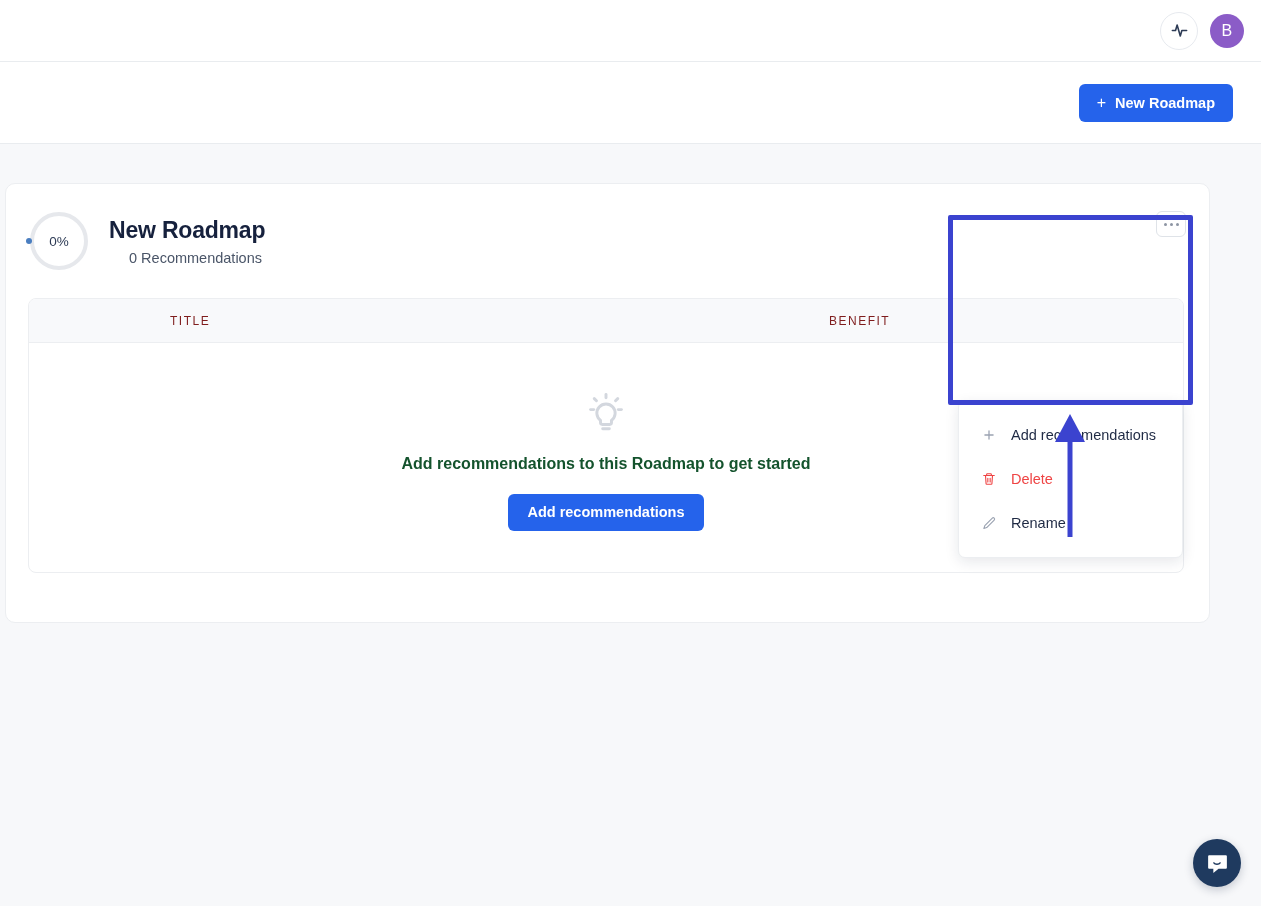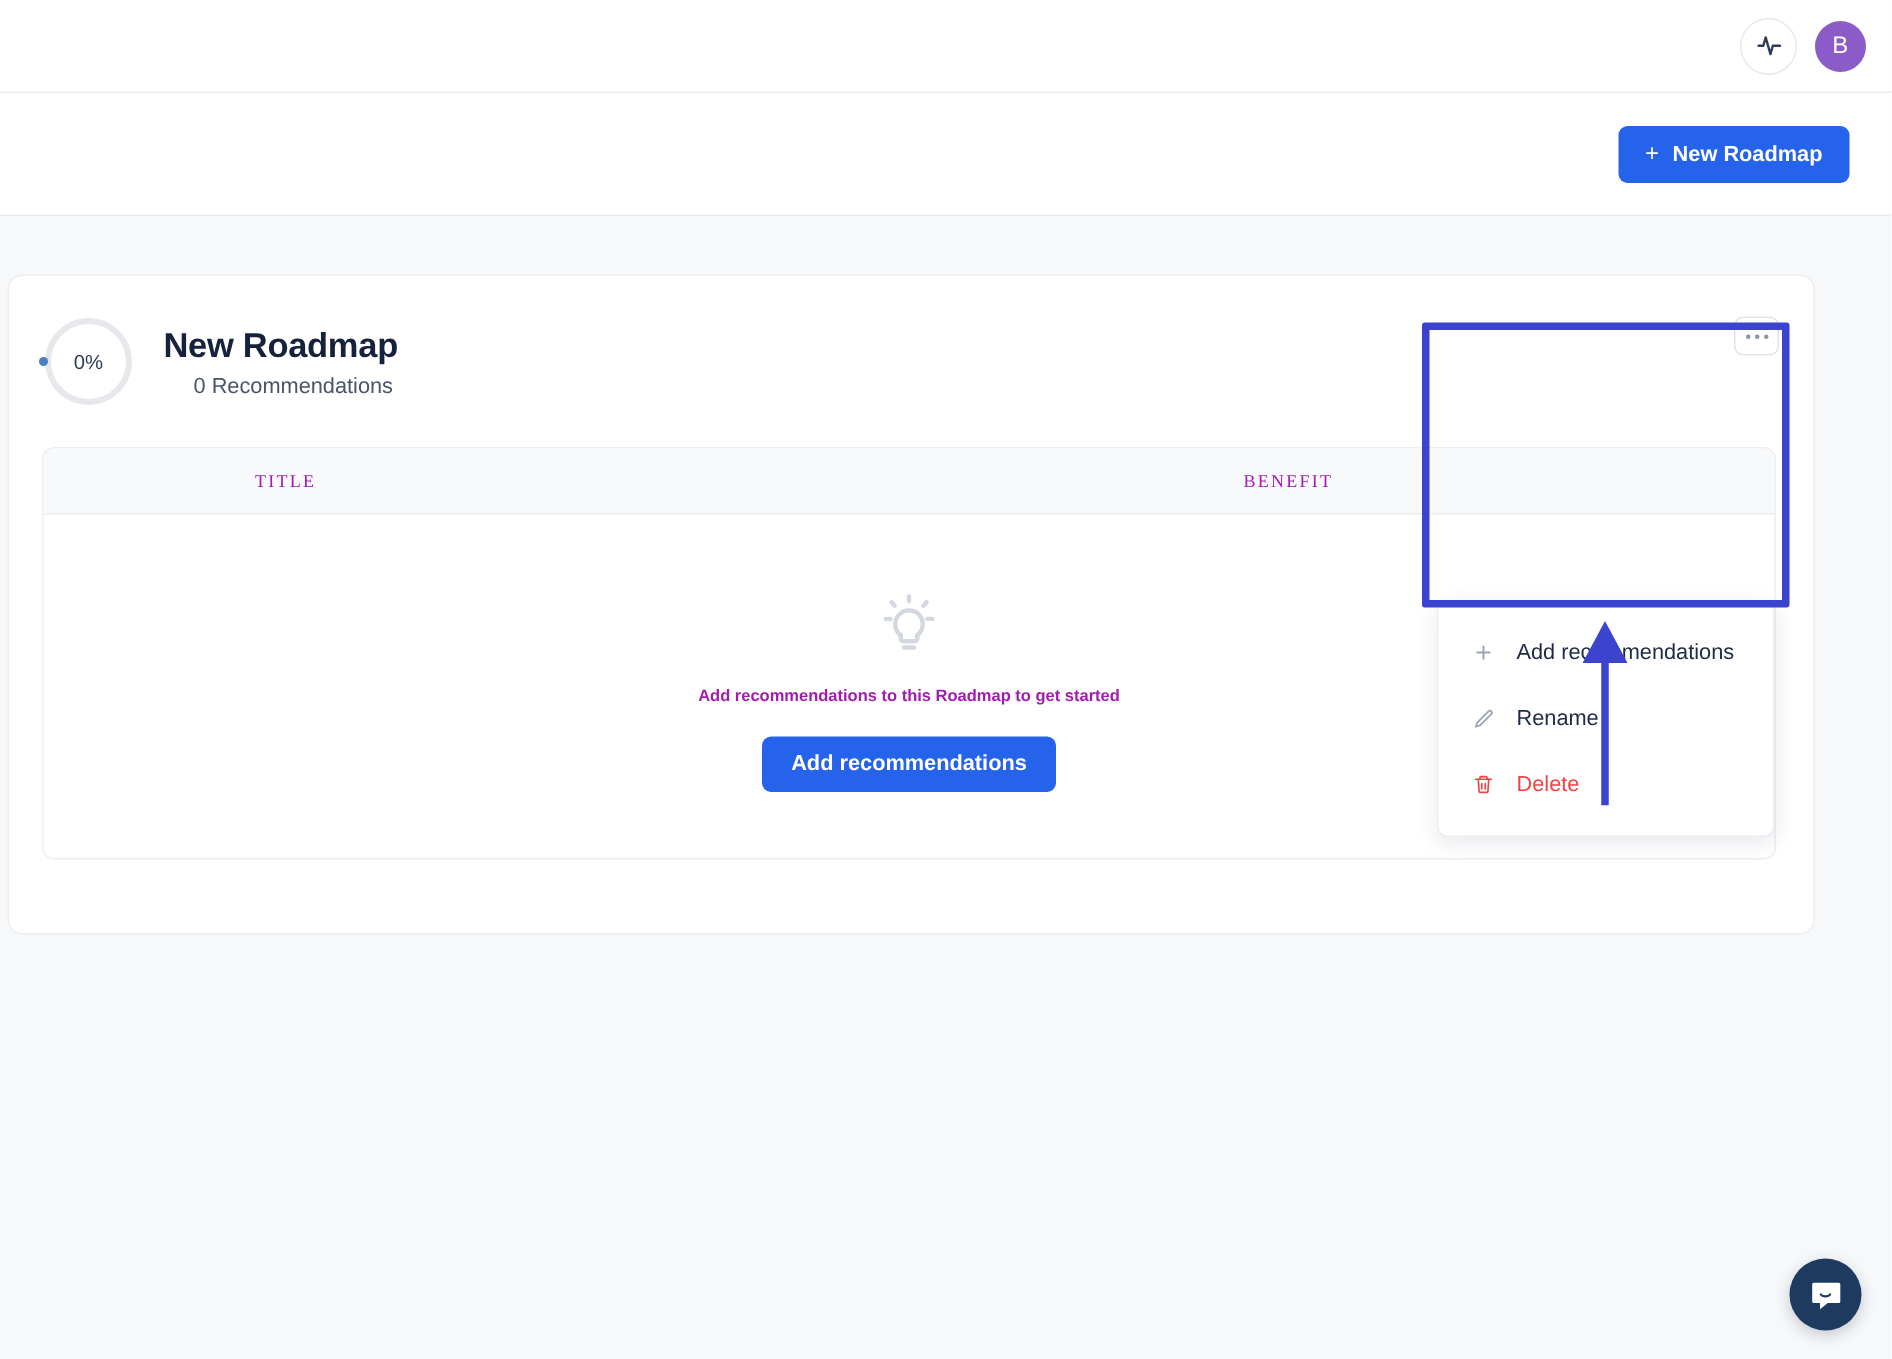--- a/index.html
+++ b/index.html
@@ -164,37 +164,36 @@
     height: 44px;
     background: #f8f9fb;
     border-bottom: 1px solid #eceef1;
     position: relative;
   }
   .th {
     position: absolute;
     top: 50%; transform: translateY(-50%);
     font-size: 12px;
     letter-spacing: 1.5px;
-    color: #a21caf;
-    font-family: Liberation Serif, serif;
+    color: #7f1d1d;
   }
   .th-title { left: 141px; }
   .th-benefit { left: 800px; text-align: center; }
 
   .empty {
     height: 230px;
     display: flex; flex-direction: column;
     align-items: center; justify-content: center;
     gap: 0;
   }
   .bulb { margin-top: 6px; }
   .empty-text {
-    font-size: 11px;
+    font-size: 16px;
     font-weight: bold;
-    color: #a21caf;
+    color: #14532d;
     margin-top: 19px;
   }
   .empty-btn {
     margin-top: 21px;
     background: #2563eb;
     color: #ffffff;
     border: none;
     border-radius: 6px;
     font-family: "Liberation Sans", sans-serif;
     font-size: 14.5px;
@@ -334,42 +333,42 @@
       <div class="menu-item">
         <span class="mi-icon">
           <svg width="14" height="14" viewBox="0 0 24 24" fill="none" stroke="#9aa2b1" stroke-width="2.2" stroke-linecap="round">
             <line x1="12" y1="5" x2="12" y2="19"></line>
             <line x1="5" y1="12" x2="19" y2="12"></line>
           </svg>
         </span>
         <span>Add recommendations</span>
       </div>
 
-      <div class="menu-item">
-        <span class="mi-icon">
-          <svg width="15" height="15" viewBox="0 0 24 24" fill="none" stroke="#9aa2b1" stroke-width="1.8" stroke-linecap="round" stroke-linejoin="round">
-            <path d="M16.5 3.5a2.12 2.12 0 0 1 3 3L7.5 18.5 3 20l1.5-4.5z"></path>
-          </svg>
-        </span>
-        <span>Rename</span>
-      </div>
-
       <div class="menu-item danger">
         <span class="mi-icon">
           <svg width="14" height="14" viewBox="0 0 24 24" fill="none" stroke="#ef4444" stroke-width="1.9" stroke-linecap="round" stroke-linejoin="round">
             <polyline points="3,6 21,6"></polyline>
             <path d="M8 6V4a1 1 0 0 1 1-1h6a1 1 0 0 1 1 1v2"></path>
             <path d="M6 6l1 14a1 1 0 0 0 1 1h8a1 1 0 0 0 1-1l1-14"></path>
             <line x1="10" y1="11" x2="10" y2="17"></line>
             <line x1="14" y1="11" x2="14" y2="17"></line>
           </svg>
         </span>
         <span>Delete</span>
       </div>
 
+      <div class="menu-item">
+        <span class="mi-icon">
+          <svg width="15" height="15" viewBox="0 0 24 24" fill="none" stroke="#9aa2b1" stroke-width="1.8" stroke-linecap="round" stroke-linejoin="round">
+            <path d="M16.5 3.5a2.12 2.12 0 0 1 3 3L7.5 18.5 3 20l1.5-4.5z"></path>
+          </svg>
+        </span>
+        <span>Rename</span>
+      </div>
+
     </div>
 
   </div>
 
   <div class="anno-box"></div>
   <svg class="anno-arrow" viewBox="0 0 36 125">
     <line x1="18" y1="125" x2="18" y2="20" stroke="#3b43cf" stroke-width="5"></line>
     <polygon points="18,2 33,30 3,30" fill="#3b43cf"></polygon>
   </svg>
 

